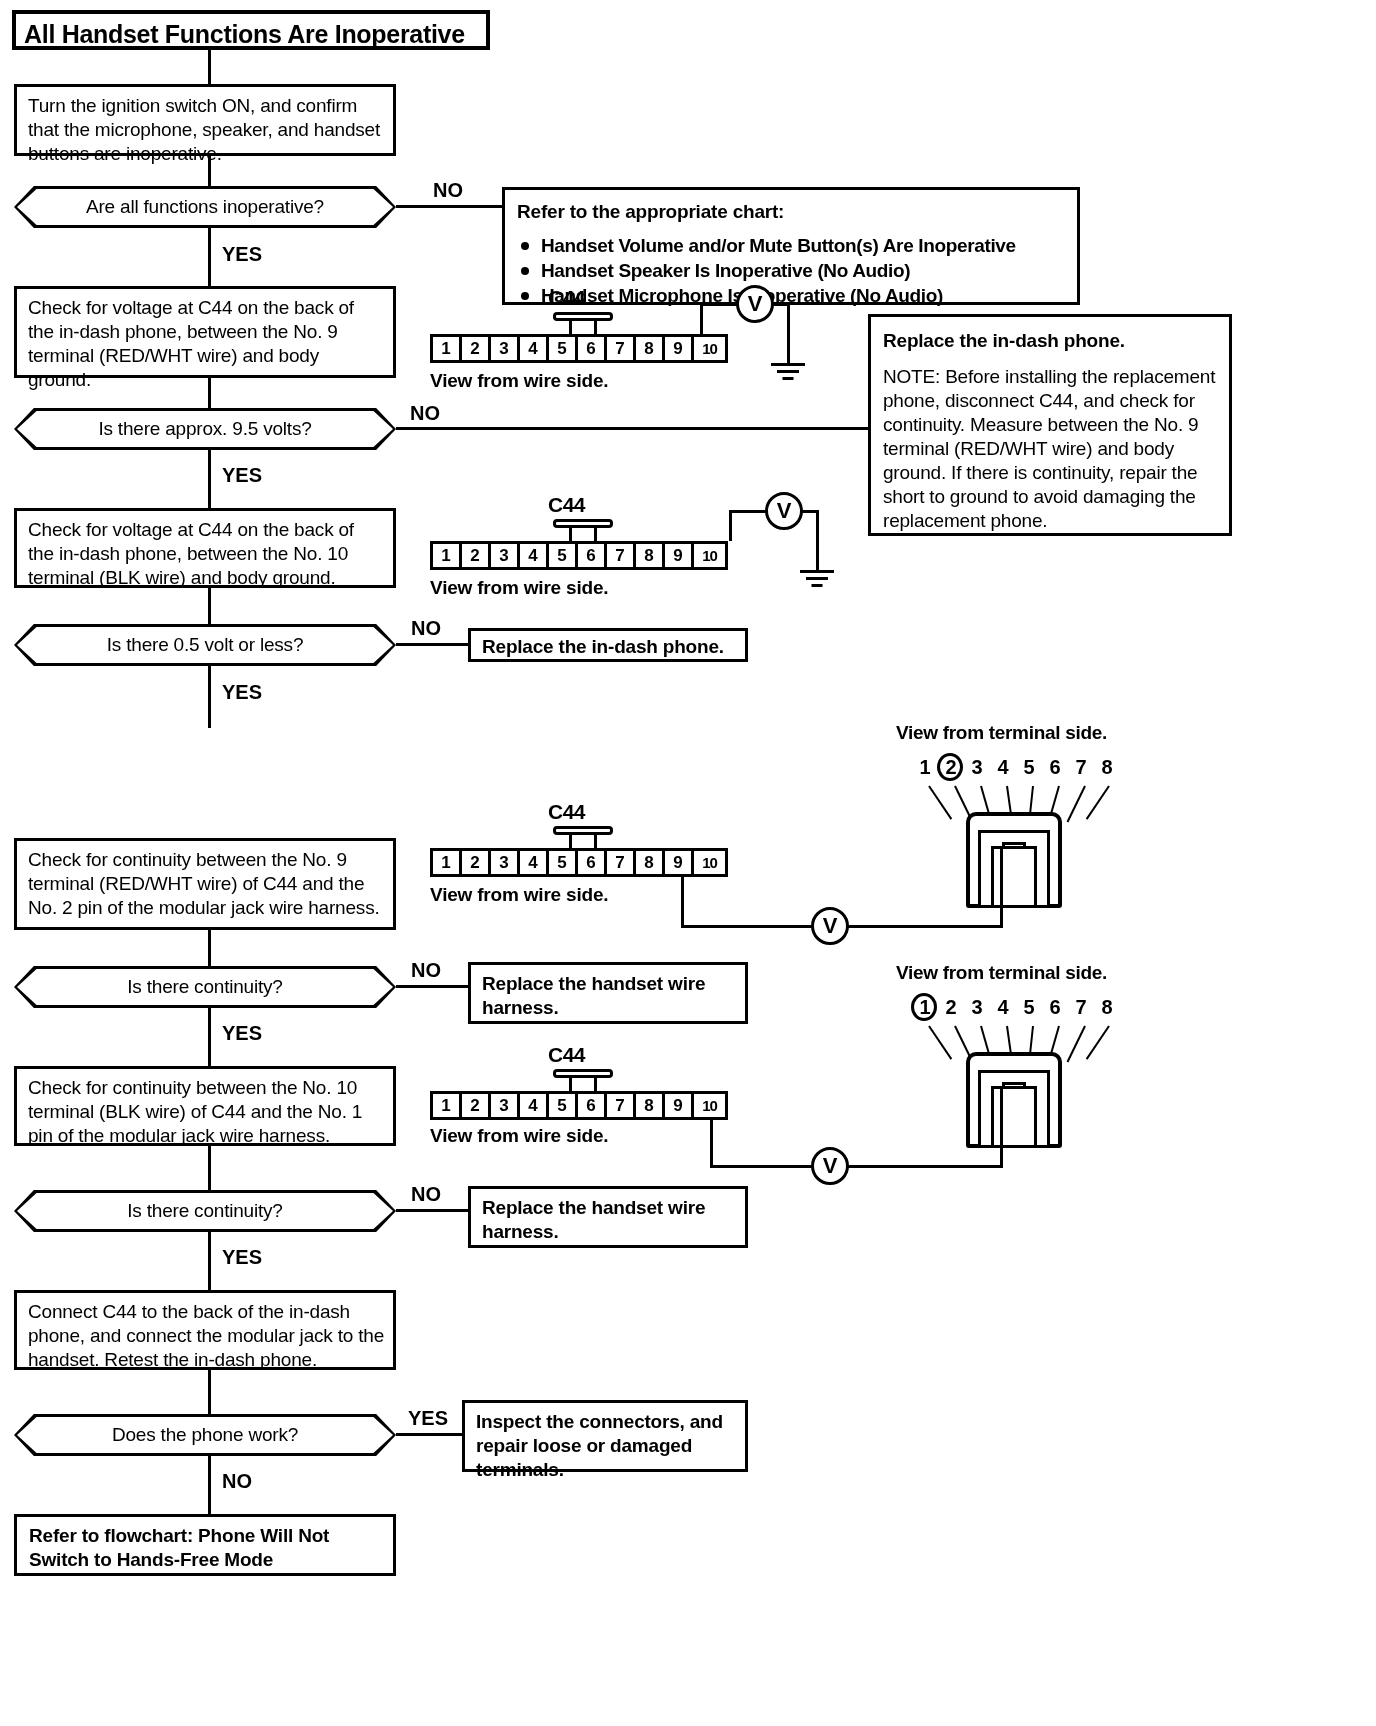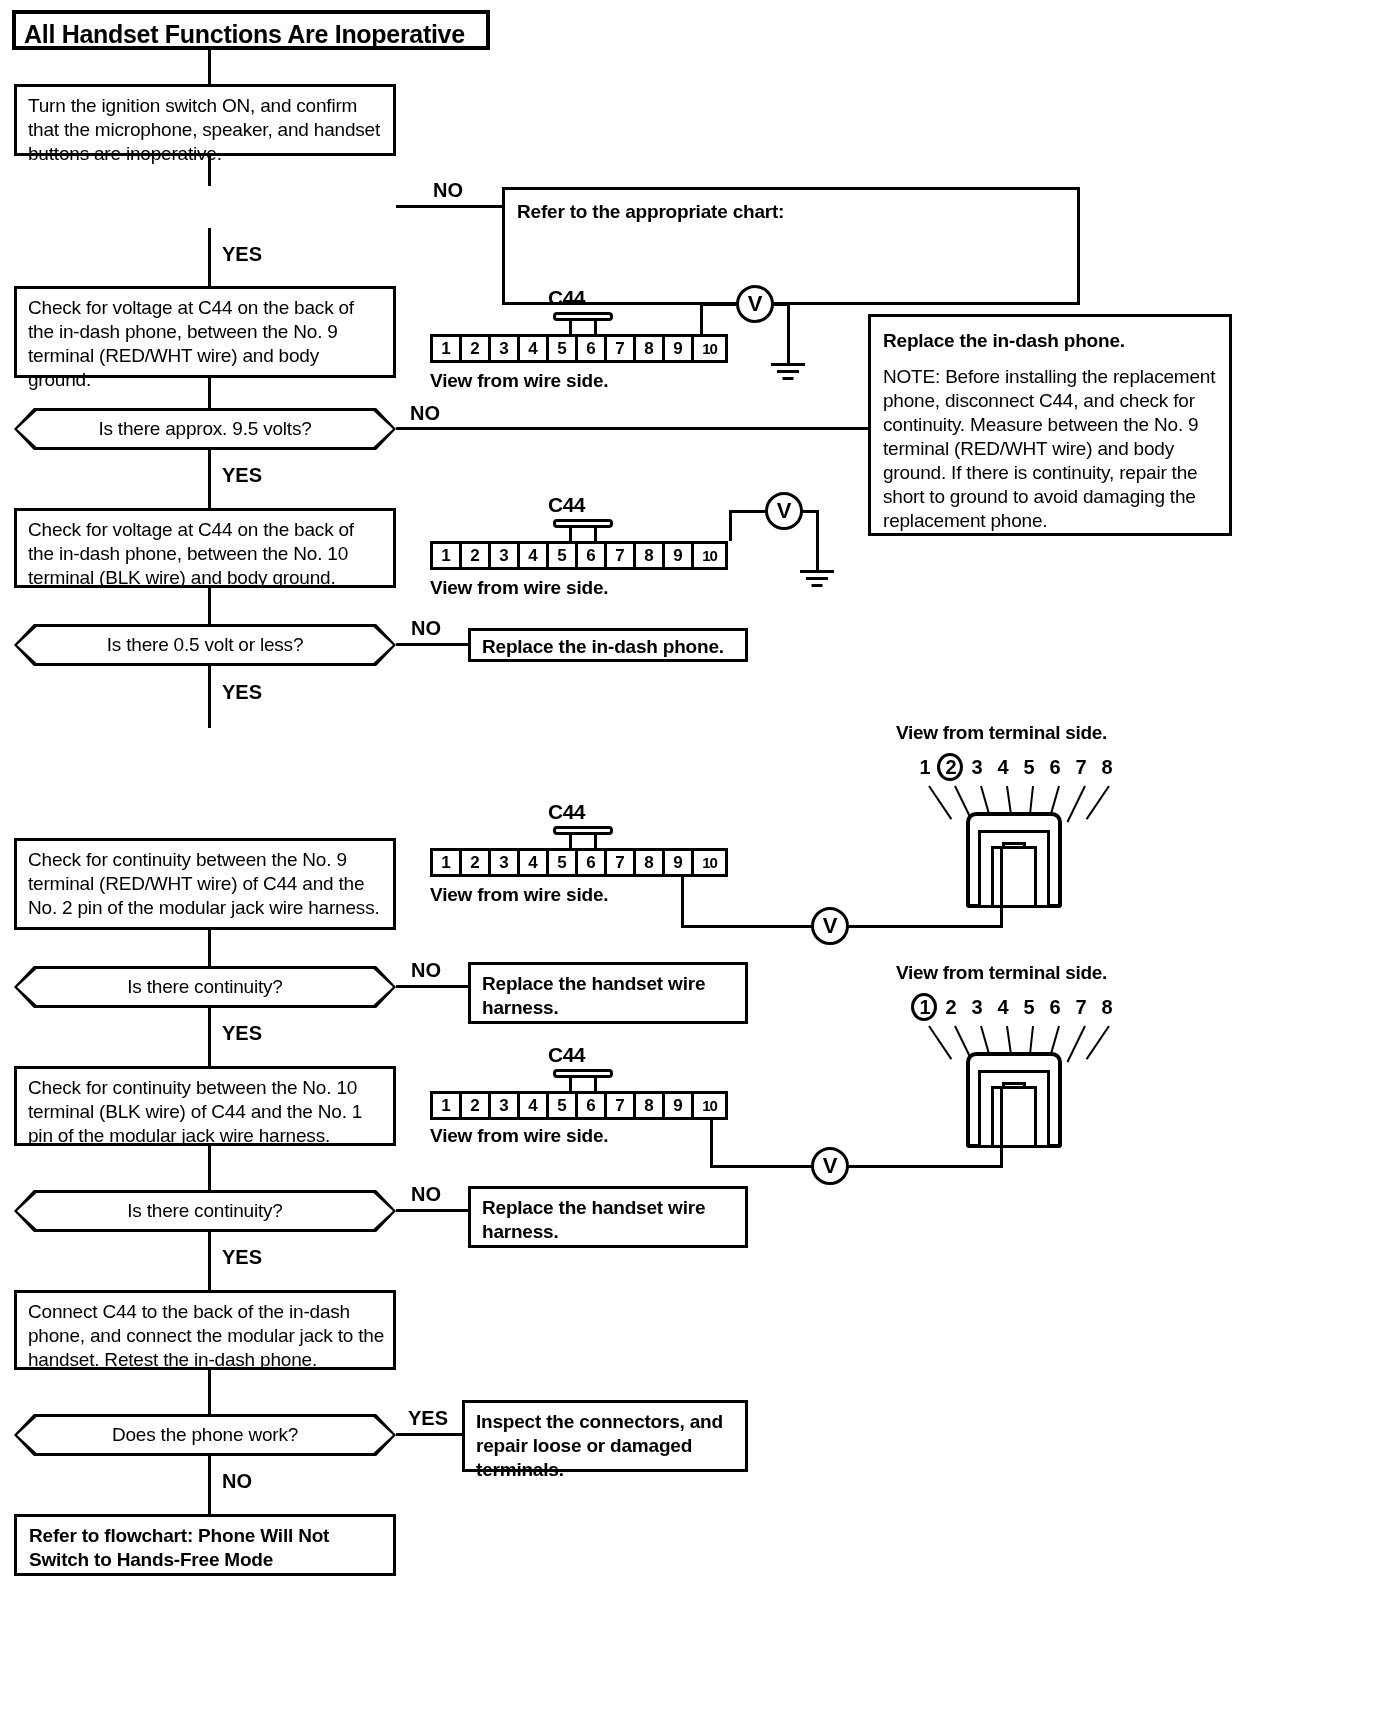--- a/index.html
+++ b/index.html
@@ -204,26 +204,36 @@
 <div id="page">
 
   <div class="title-box" style="left:12px;top:10px;width:478px;height:40px;padding-left:8px;">All Handset Functions Are Inoperative</div>
 
   <div class="line vline" style="left:208px;top:50px;height:34px;"></div>
 
   <div class="box" style="left:14px;top:84px;width:382px;height:72px;">Turn the ignition switch ON, and confirm that the microphone, speaker, and handset buttons are inoperative.</div>
 
   <div class="line vline" style="left:208px;top:156px;height:30px;"></div>
 
+  <div class="hex" style="left:14px;top:186px;width:382px;height:42px;">
+    <div class="hexshape"></div>
+      <div class="hexinner"></div>
+    <div class="hextext">Are all functions inoperative?</div>
+  </div>
 
   <div class="line hline" style="left:396px;top:205px;width:106px;"></div>
   <div class="lbl" style="left:433px;top:179px;">NO</div>
 
   <div class="box" style="left:502px;top:146px;width:578px;height:118px;padding:10px 12px;margin-top:41px;">
     <div class="refer-title">Refer to the appropriate chart:</div>
+    <ul class="refer-list">
+      <li>Handset Volume and/or Mute Button(s) Are Inoperative</li>
+      <li>Handset Speaker Is Inoperative (No Audio)</li>
+      <li>Handset Microphone Is Inoperative (No Audio)</li>
+    </ul>
   </div>
 
   <div class="line vline" style="left:208px;top:228px;height:58px;"></div>
   <div class="lbl" style="left:222px;top:243px;">YES</div>
 
   <div class="box" style="left:14px;top:286px;width:382px;height:92px;">Check for voltage at C44 on the back of the in-dash phone, between the No. 9 terminal (RED/WHT wire) and body ground.</div>
 
   <div class="conn" style="left:430px;top:312px;">
     <div class="c44label">C44</div>
     <div class="tab">

